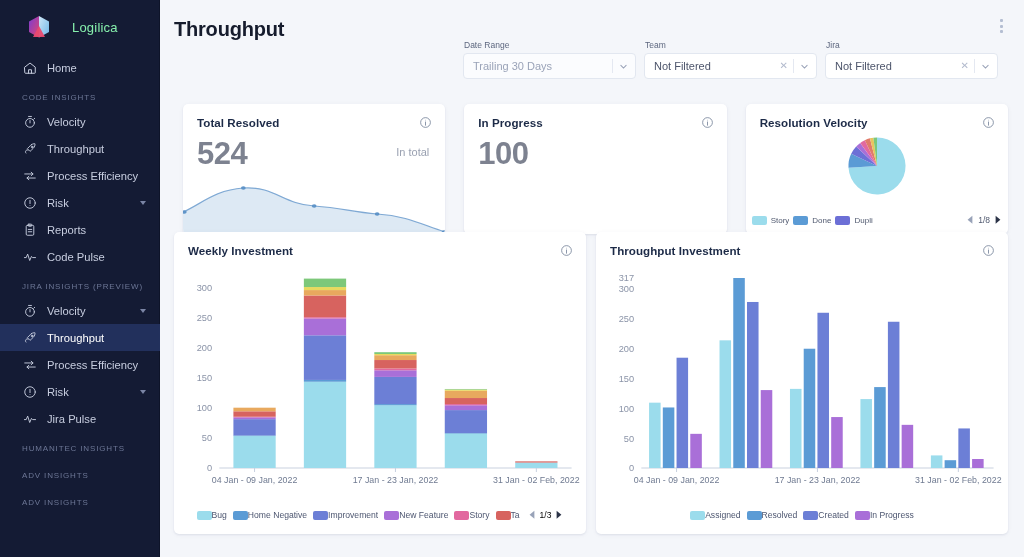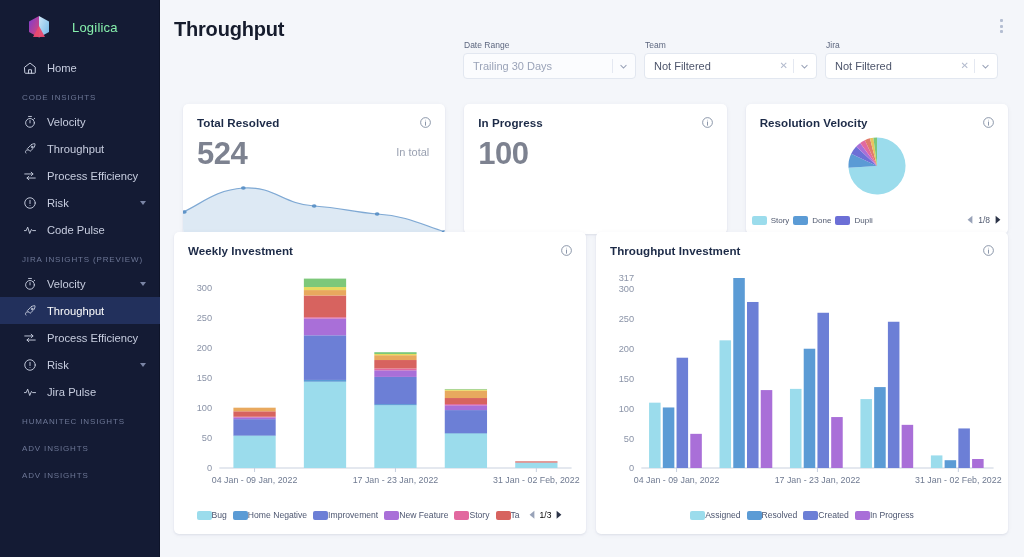--- a/index.html
+++ b/index.html
@@ -238,20 +238,30 @@
         <div class="nav-item">
           <span class="ico">
             <svg viewBox="0 0 24 24" fill="none" stroke="#c7cddf" stroke-width="1.6" stroke-linecap="round" stroke-linejoin="round">
               <circle cx="12" cy="12" r="9"></circle>
               <path d="M12 7.5v5.5"></path>
               <circle cx="12" cy="16.4" r=".85" fill="#c7cddf" stroke="none"></circle>
             </svg>
           </span>
           <span class="nav-label">Risk</span>
           <span class="caret"></span>
+        </div>
+        <div class="nav-item">
+          <span class="ico">
+            <svg viewBox="0 0 24 24" fill="none" stroke="#c7cddf" stroke-width="1.6" stroke-linecap="round" stroke-linejoin="round">
+              <rect x="5.5" y="4" width="13" height="17" rx="2"></rect>
+              <rect x="9" y="2" width="6" height="3.5" rx="1"></rect>
+              <path d="M9 11h6M9 15h6"></path>
+            </svg>
+          </span>
+          <span class="nav-label">Reports</span>
         </div>
         <div class="nav-item">
           <span class="ico">
             <svg viewBox="0 0 24 24" fill="none" stroke="#c7cddf" stroke-width="1.6" stroke-linecap="round" stroke-linejoin="round">
               <path d="M2.5 13h3l2.5-6 3.5 11 3-7 2 2h5"></path>
             </svg>
           </span>
           <span class="nav-label">Code Pulse</span>
         </div>
         <div class="nav-section-title">JIRA INSIGHTS (PREVIEW)</div>

